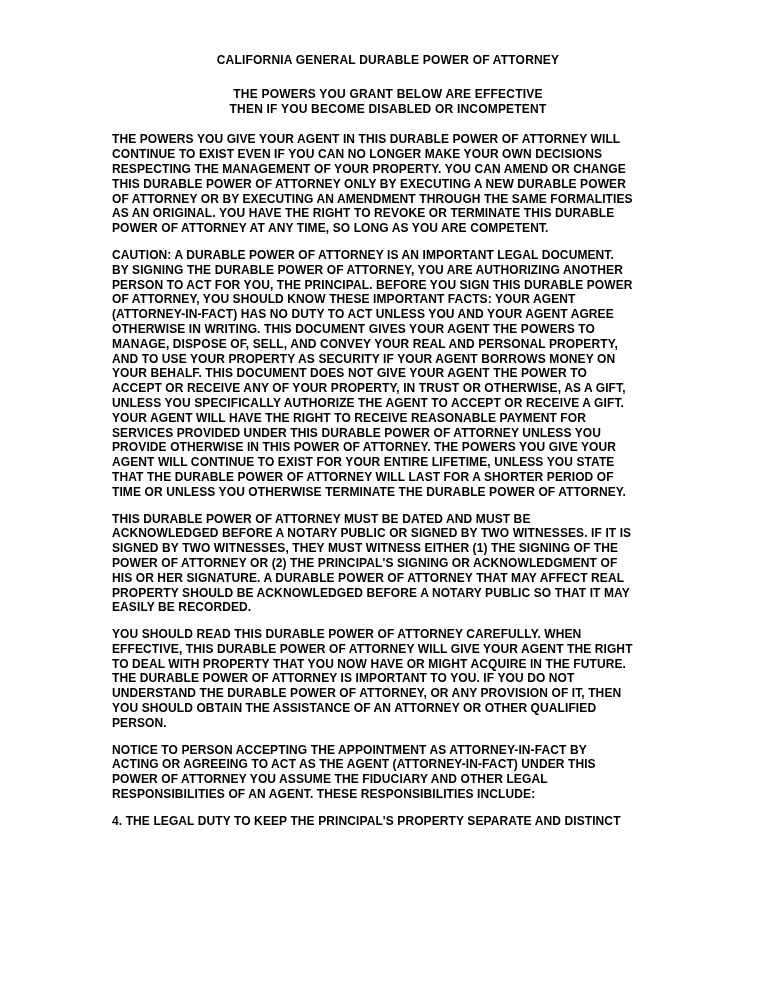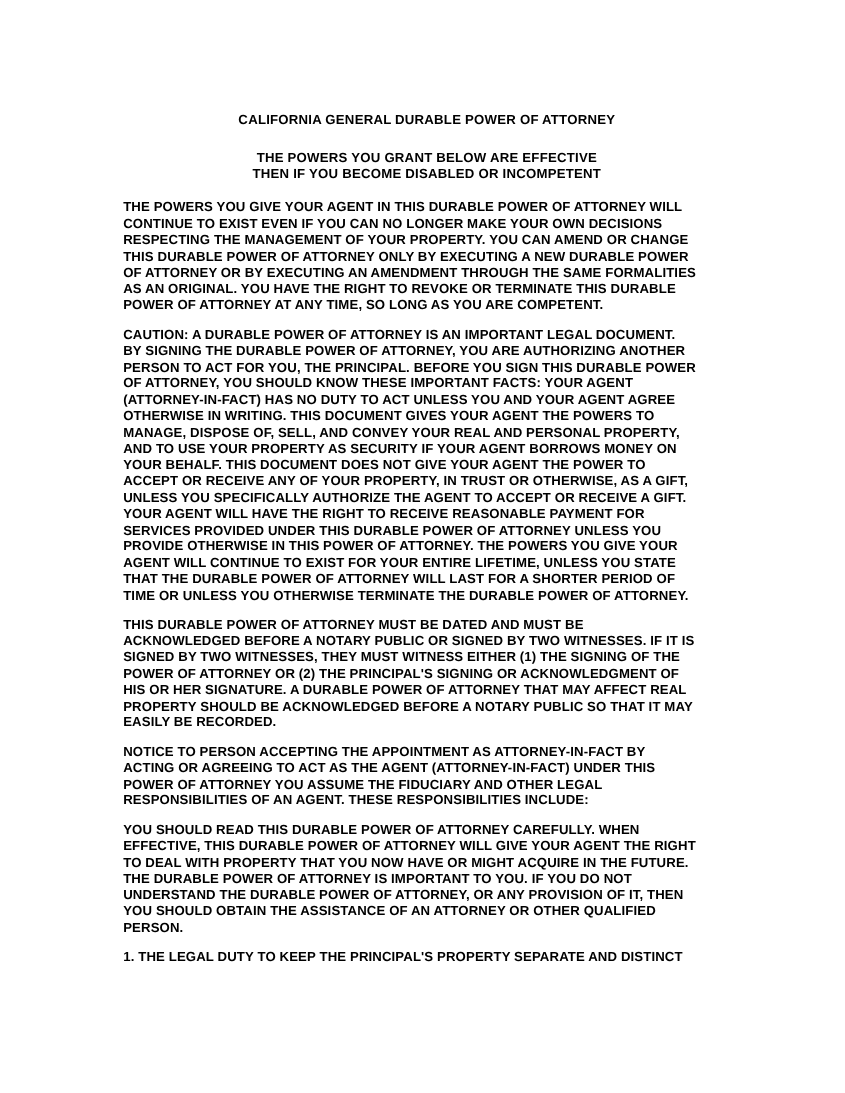--- a/index.html
+++ b/index.html
@@ -11,21 +11,21 @@
     position: relative;
     width: 768px;
     height: 994px;
     background: #ffffff;
     color: #000000;
     font-family: "Liberation Sans", sans-serif;
     font-weight: bold;
     font-size: 12px;
     line-height: 14.8px;
     box-sizing: border-box;
-    padding-top: 102px;
+    padding-top: 53px;
     overflow: hidden;
   }
   .content {
     margin-left: 112px;
     width: 552px;
   }
   .doc-title {
     font-size: 12px;
     font-weight: bold;
     text-align: center;
@@ -76,26 +76,26 @@
 AGENT WILL CONTINUE TO EXIST FOR YOUR ENTIRE LIFETIME, UNLESS YOU STATE
 THAT THE DURABLE POWER OF ATTORNEY WILL LAST FOR A SHORTER PERIOD OF
 TIME OR UNLESS YOU OTHERWISE TERMINATE THE DURABLE POWER OF ATTORNEY.</p>
     <p class="para">THIS DURABLE POWER OF ATTORNEY MUST BE DATED AND MUST BE
 ACKNOWLEDGED BEFORE A NOTARY PUBLIC OR SIGNED BY TWO WITNESSES. IF IT IS
 SIGNED BY TWO WITNESSES, THEY MUST WITNESS EITHER (1) THE SIGNING OF THE
 POWER OF ATTORNEY OR (2) THE PRINCIPAL'S SIGNING OR ACKNOWLEDGMENT OF
 HIS OR HER SIGNATURE. A DURABLE POWER OF ATTORNEY THAT MAY AFFECT REAL
 PROPERTY SHOULD BE ACKNOWLEDGED BEFORE A NOTARY PUBLIC SO THAT IT MAY
 EASILY BE RECORDED.</p>
-    <p class="para">NOTICE TO PERSON ACCEPTING THE APPOINTMENT AS ATTORNEY-IN-FACT BY
-ACTING OR AGREEING TO ACT AS THE AGENT (ATTORNEY-IN-FACT) UNDER THIS
-POWER OF ATTORNEY YOU ASSUME THE FIDUCIARY AND OTHER LEGAL
-RESPONSIBILITIES OF AN AGENT. THESE RESPONSIBILITIES INCLUDE:</p>
     <p class="para">YOU SHOULD READ THIS DURABLE POWER OF ATTORNEY CAREFULLY. WHEN
 EFFECTIVE, THIS DURABLE POWER OF ATTORNEY WILL GIVE YOUR AGENT THE RIGHT
 TO DEAL WITH PROPERTY THAT YOU NOW HAVE OR MIGHT ACQUIRE IN THE FUTURE.
 THE DURABLE POWER OF ATTORNEY IS IMPORTANT TO YOU. IF YOU DO NOT
 UNDERSTAND THE DURABLE POWER OF ATTORNEY, OR ANY PROVISION OF IT, THEN
 YOU SHOULD OBTAIN THE ASSISTANCE OF AN ATTORNEY OR OTHER QUALIFIED
 PERSON.</p>
-    <p class="para">1. THE LEGAL DUTY TO KEEP THE PRINCIPAL'S PROPERTY SEPARATE AND DISTINCT</p>
+    <p class="para">NOTICE TO PERSON ACCEPTING THE APPOINTMENT AS ATTORNEY-IN-FACT BY
+ACTING OR AGREEING TO ACT AS THE AGENT (ATTORNEY-IN-FACT) UNDER THIS
+POWER OF ATTORNEY YOU ASSUME THE FIDUCIARY AND OTHER LEGAL
+RESPONSIBILITIES OF AN AGENT. THESE RESPONSIBILITIES INCLUDE:</p>
+    <p class="para">4. THE LEGAL DUTY TO KEEP THE PRINCIPAL'S PROPERTY SEPARATE AND DISTINCT</p>
   </div>
 </div>
 
 </body></html>

